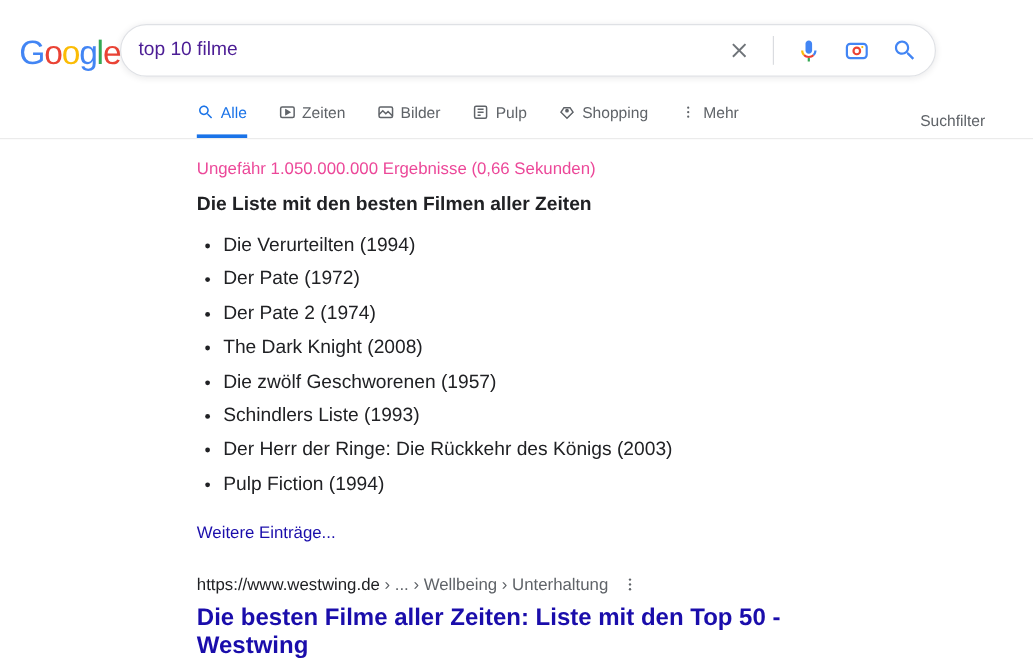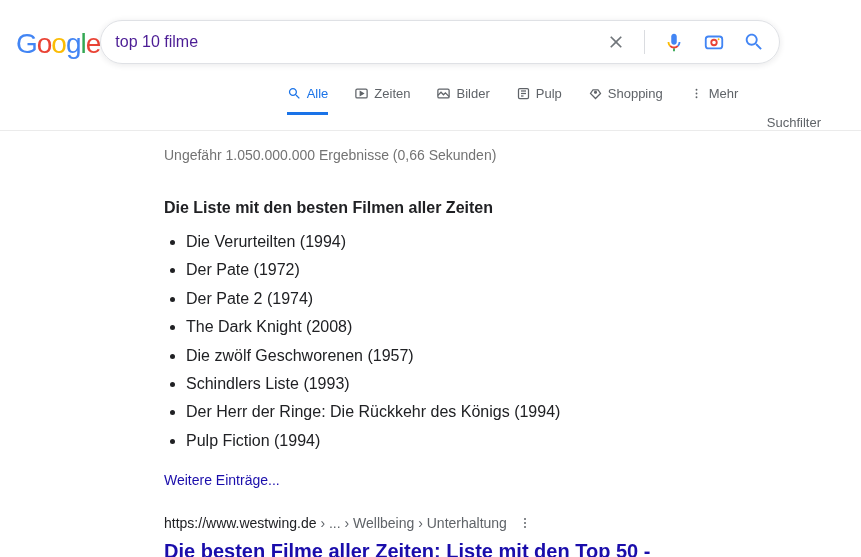--- a/index.html
+++ b/index.html
@@ -13,30 +13,30 @@
   
   .searchbar { display: flex; align-items: center; height: 44px; width: 680px;
     border: 1px solid #dfe1e5; border-radius: 24px; padding: 0 14px; 
     box-shadow: 0 1px 6px rgba(32,33,36,.1); }
   .searchbar input { flex: 1; border: none; outline: none; font-size: 16px; color: #4c1d95; }
   .sb-icons { display: flex; align-items: center; gap: 18px; }
   .sb-icons > * { cursor: pointer; display: flex; align-items: center; }
   .divider { width: 1px; height: 24px; background: #dadce0; }
   
   .tabs-row { display: flex; align-items: center; border-bottom: 1px solid #ebebeb;
-    margin-top: 22px; padding-left: 164px; font-size: 13px; color: #5f6368; flex-direction: column; }
+    margin-top: 22px; padding-left: 164px; font-size: 13px; color: #5f6368; }
   .tabs { display: flex; gap: 26px; }
   .tab { display: flex; align-items: center; gap: 5px; padding-bottom: 11px;
     border-bottom: 3px solid transparent; cursor: pointer; }
   .tab.active { color: #1a73e8; border-bottom-color: #1a73e8; }
   .tab svg { width: 15px; height: 15px; }
   .suchfilter { margin-left: auto; margin-right: 40px; cursor: pointer; }
   
   .content { padding-left: 164px; padding-top: 16px; max-width: 660px; }
-  .stats { color: #737373; font-size: 14px; margin-bottom: 36px; }
+  .stats { color: #ec4899; font-size: 14px; margin-bottom: 14px; }
   
   .snippet-title { font-size: 16px; font-weight: 700; color: #202124; margin-bottom: 14px; }
   .snippet-list { list-style: disc; padding-left: 22px; color: #202124; font-size: 16px; }
   .snippet-list li { margin-bottom: 6px; line-height: 1.4; }
   .more-link { color: #1a0dab; font-size: 14px; margin-top: 14px; display: inline-block; cursor: pointer; }
   
   .result { margin-top: 26px; }
   .result-url { color: #202124; font-size: 14px; display: flex; align-items: flex-start; gap: 10px; }
   .result-url .crumbs { color: #5f6368; }
   .result-title { color: #1a0dab; font-size: 20px; margin-top: 6px; cursor: pointer; }
@@ -137,21 +137,21 @@
 
   <div>
     <div class="snippet-title">Die Liste mit den besten Filmen aller Zeiten</div>
     <ul class="snippet-list">
       <li>Die Verurteilten (1994)</li>
       <li>Der Pate (1972)</li>
       <li>Der Pate 2 (1974)</li>
       <li>The Dark Knight (2008)</li>
       <li>Die zwölf Geschworenen (1957)</li>
       <li>Schindlers Liste (1993)</li>
-      <li>Der Herr der Ringe: Die Rückkehr des Königs (1994)</li>
+      <li>Der Herr der Ringe: Die Rückkehr des Königs (2003)</li>
       <li>Pulp Fiction (1994)</li>
     </ul>
     <a class="more-link">Weitere Einträge...</a>
   </div>
 
   <div class="result">
     <div class="result-url">
       <span>
         <span>https://www.westwing.de</span><span class="crumbs"> › ... › Wellbeing › Unterhaltung</span>
       </span>

